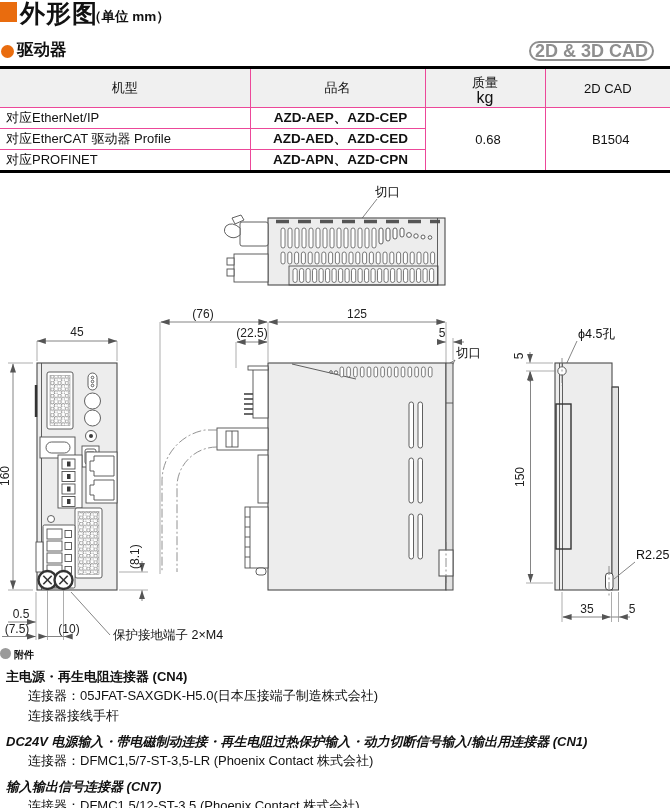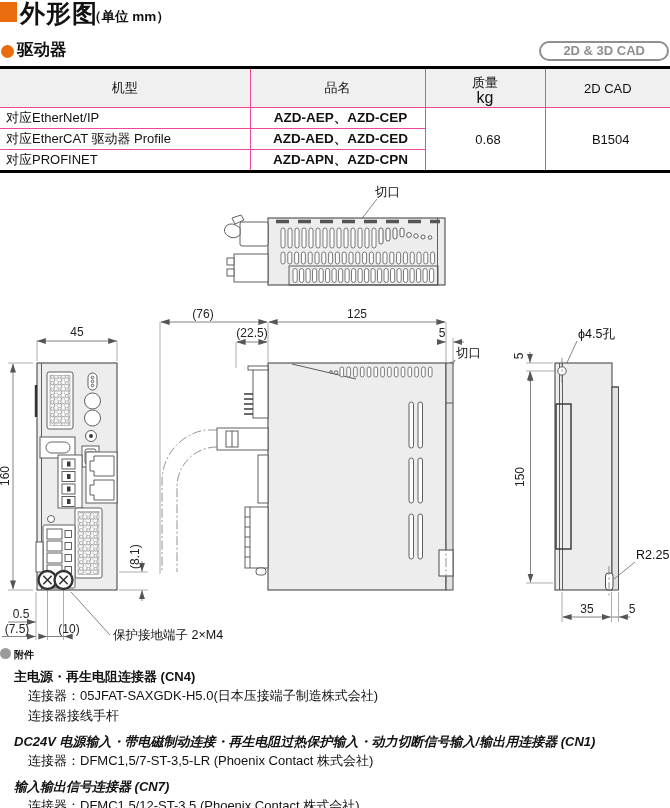--- a/index.html
+++ b/index.html
@@ -5,22 +5,22 @@
   html,body{margin:0;padding:0;background:#fff;}
   .page{position:relative;width:670px;height:808px;background:#fff;overflow:hidden;
         font-family:"Liberation Sans",sans-serif;color:#111;}
   
   .tsq{position:absolute;left:0;top:2px;width:17px;height:20px;background:#e96c0e;}
   .h1{position:absolute;left:20px;top:-3px;font-size:25px;font-weight:800;letter-spacing:1px;margin:0;}
   .unit{position:absolute;left:88px;top:8px;font-size:13.5px;font-weight:700;}
   .bullet{display:inline-block;border-radius:50%;}
   .b-orange{position:absolute;left:1px;top:45px;width:13px;height:13px;background:#e96c0e;}
   .h2{position:absolute;left:17px;top:39px;font-size:16.5px;font-weight:700;margin:0;}
-  .cad-badge{position:absolute;right:1px;top:41px;border:2.5px solid #8f8f8f;border-radius:10px;
-             color:#8f8f8f;font-weight:700;font-size:13px;padding:0 22px;line-height:16px;height:16px;}
+  .cad-badge{position:absolute;right:16px;top:41px;border:2.5px solid #8f8f8f;border-radius:10px;
+             color:#8f8f8f;font-weight:700;font-size:18px;padding:0 4px;line-height:16px;height:16px;}
   
   table.spec{position:absolute;left:0;top:66px;width:670px;border-collapse:collapse;table-layout:fixed;
              border-top:3px solid #000;border-bottom:3px solid #000;font-size:13px;}
   table.spec th,table.spec td{border:1px solid #ec4899;padding:0;}
   table.spec tr>*:first-child{border-left:none;}
   table.spec tr>*:last-child{border-right:none;}
   table.spec thead th{background:#f0f0f0;font-weight:500;height:38px;text-align:center;}
   table.spec thead .sub{font-size:16px;line-height:11px;}
   table.spec tbody td{height:20px;padding-left:6px;}
   td.model{text-align:left;padding-left:6px;}
@@ -37,21 +37,21 @@
   .ext{stroke:#8a8a8a;stroke-width:.7;fill:none;}
   .cl{stroke:#777;stroke-width:.8;fill:none;stroke-dasharray:9 2.5 2 2.5;}
   .dark{fill:#3a3a3a;stroke:none;}
   text.dkt{font-size:12px;fill:#222;}
   text.lb{font-size:12.5px;fill:#111;}
   g[data-slots] rect{fill:#fff;stroke:#5a5a5a;stroke-width:.8;}
   
   .acc{position:absolute;left:0;top:646px;width:670px;font-size:13px;line-height:20px;}
   .acc .head{font-size:10px;font-weight:700;line-height:18px;margin-bottom:2px;}
   .b-gray{width:11px;height:11px;background:#9a9a9a;margin-right:3px;position:relative;top:1px;}
-  .acc .g-head{margin-left:14px;margin-top:3px;font-weight:600;line-height:19px;}
+  .acc .g-head{margin-left:6px;margin-top:3px;font-weight:600;line-height:19px;}
   .acc .g-line{margin-left:28px;font-weight:400;}
   .acc .gap{margin-top:6px;font-style:italic;}
 </style>
 </head>
 <body>
 
 <div class="page">
 
   <div class="tsq"></div>
   <h1 class="h1">外形图</h1>

